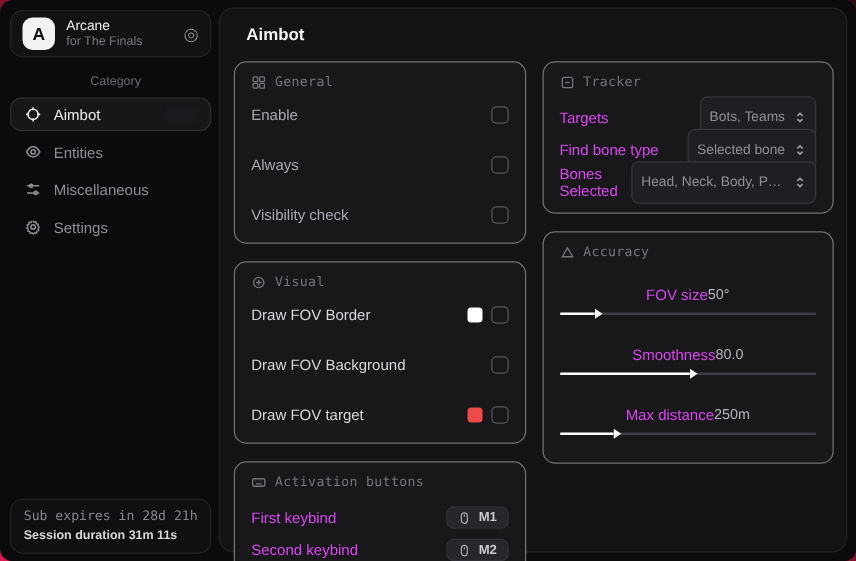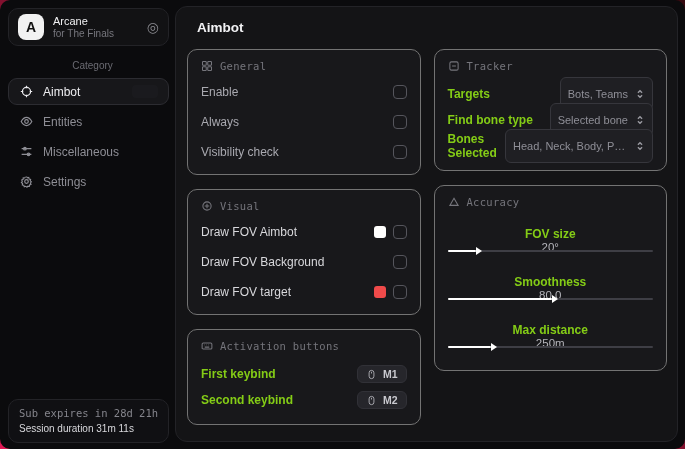--- a/index.html
+++ b/index.html
@@ -56,21 +56,21 @@
   }
   .sidebar-spacer { flex:1; }
   .footer-card {
     border:1px solid #232327; border-radius:10px;
     background:#101013; padding:7px 10px 8px;
   }
   .footer-line1 {
     font-family:"DejaVu Sans Mono", monospace;
     color:#85858c; font-size:10.5px; margin-bottom:4px; white-space:nowrap;
   }
-  .footer-line2 { color:#d8d8dc; font-size:10px; font-weight:normal; }
+  .footer-line2 { color:#d8d8dc; font-size:10px; font-weight:bold; }
   
   .main-panel {
     flex:1; margin:6px 7px 7px 0;
     background:#141416; border:1px solid #232327; border-radius:12px;
     padding:13px 10px 10px 11px;
     display:flex; flex-direction:column;
   }
   .page-title { color:#f2f2f4; font-size:13.5px; font-weight:bold; margin:0 0 14px 10px; }
   .columns { display:flex; gap:13px; align-items:flex-start; }
   .col { flex:1; display:flex; flex-direction:column; gap:14px; }
@@ -82,24 +82,24 @@
     display:flex; align-items:center; gap:7px;
     font-family:"DejaVu Sans Mono", monospace;
     color:#75757c; font-size:10.5px; letter-spacing:.3px;
     margin-bottom:9px;
   }
   .card-header svg { width:12px; height:12px; stroke:currentColor; fill:none; stroke-width:1.4; }
   .row {
     display:flex; align-items:center; justify-content:space-between;
     height:22px;
   }
-  .row + .row { margin-top:8px; }
+  .row + .row { margin-top:18px; }
   .row-label { color:#a9a9b0; font-size:12px; }
   .row-label.bright { color:#d8d8dc; }
-  .row-label.strong { color:#84cc16; font-weight:bold; font-size:12px; }
+  .row-label.strong { color:#d946ef; font-weight:normal; font-size:12px; }
   .row-controls { display:flex; align-items:center; gap:7px; }
   .checkbox {
     width:14px; height:14px; border-radius:4px;
     border:1.5px solid #55555c; background:transparent;
   }
   .swatch { width:12px; height:12px; border-radius:3px; }
   
   .keybind {
     display:flex; align-items:center; gap:6px;
     background:#26262b; border:1px solid #313137; border-radius:6px;
@@ -114,21 +114,21 @@
     display:flex; align-items:center; gap:7px;
     background:#1f1f23; border:1px solid #36363c; border-radius:6px;
     height:20px; padding:16px 7px;
     color:#8f8f97; font-size:11px;
     font-family:"Liberation Sans", sans-serif;
     max-width:148px; white-space:nowrap;
   }
   .dropdown .dd-text { overflow:hidden; text-overflow:ellipsis; }
   .dropdown svg { width:10px; height:10px; stroke:#9a9aa1; fill:none; stroke-width:1.6; min-width:10px; }
   
-  .srow { display:flex; align-items:center; justify-content:space-between; height:17px; margin-top:19px;flex-direction:column; }
+  .srow { display:flex; align-items:center; justify-content:center; height:17px; margin-top:19px; }
   .s-value { color:#b4b4ba; font-size:11.5px; }
   .slider { position:relative; height:10px; margin:2px 0 7px; cursor:pointer; }
   .slider-track { position:absolute; left:0; right:0; top:4px; height:2px; background:#3e3e45; border-radius:2px; }
   .slider-fill { position:absolute; left:0; top:4px; height:2px; background:#ffffff; border-radius:2px; }
   .slider-fill::after {
     content:""; position:absolute; right:-6px; top:-3px;
     border-left:6px solid #ffffff;
     border-top:4px solid transparent; border-bottom:4px solid transparent;
   }
 </style>
@@ -236,21 +236,21 @@
         <div class="card">
           <div class="card-header">
             <svg viewBox="0 0 16 16">
                 <circle cx="8" cy="8" r="5.5"></circle>
                 <line x1="8" y1="5" x2="8" y2="11"></line>
                 <line x1="5" y1="8" x2="11" y2="8"></line>
               </svg>
             <span>Visual</span>
           </div>
           <div class="row">
-            <span class="row-label bright">Draw FOV Aimbot</span>
+            <span class="row-label bright">Draw FOV Border</span>
             <span class="row-controls">
               <span class="swatch" style="background: rgb(255, 255, 255);"></span>
               <span class="checkbox"></span>
             </span>
           </div>
           <div class="row">
             <span class="row-label bright">Draw FOV Background</span>
             <span class="row-controls">
               <span class="checkbox"></span>
             </span>
@@ -343,21 +343,21 @@
         <div class="card">
           <div class="card-header">
             <svg viewBox="0 0 16 16">
                 <path d="M8 3 L13.5 12.5 L2.5 12.5 Z"></path>
               </svg>
             <span>Accuracy</span>
           </div>
 
           <div class="srow">
             <span class="row-label strong">FOV size</span>
-            <span class="s-value">20°</span>
+            <span class="s-value">50°</span>
           </div>
           <div class="slider">
             <div class="slider-track"></div>
             <div class="slider-fill" style="width: 14%;"></div>
           </div>
 
           <div class="srow">
             <span class="row-label strong">Smoothness</span>
             <span class="s-value">80.0</span>
           </div>

